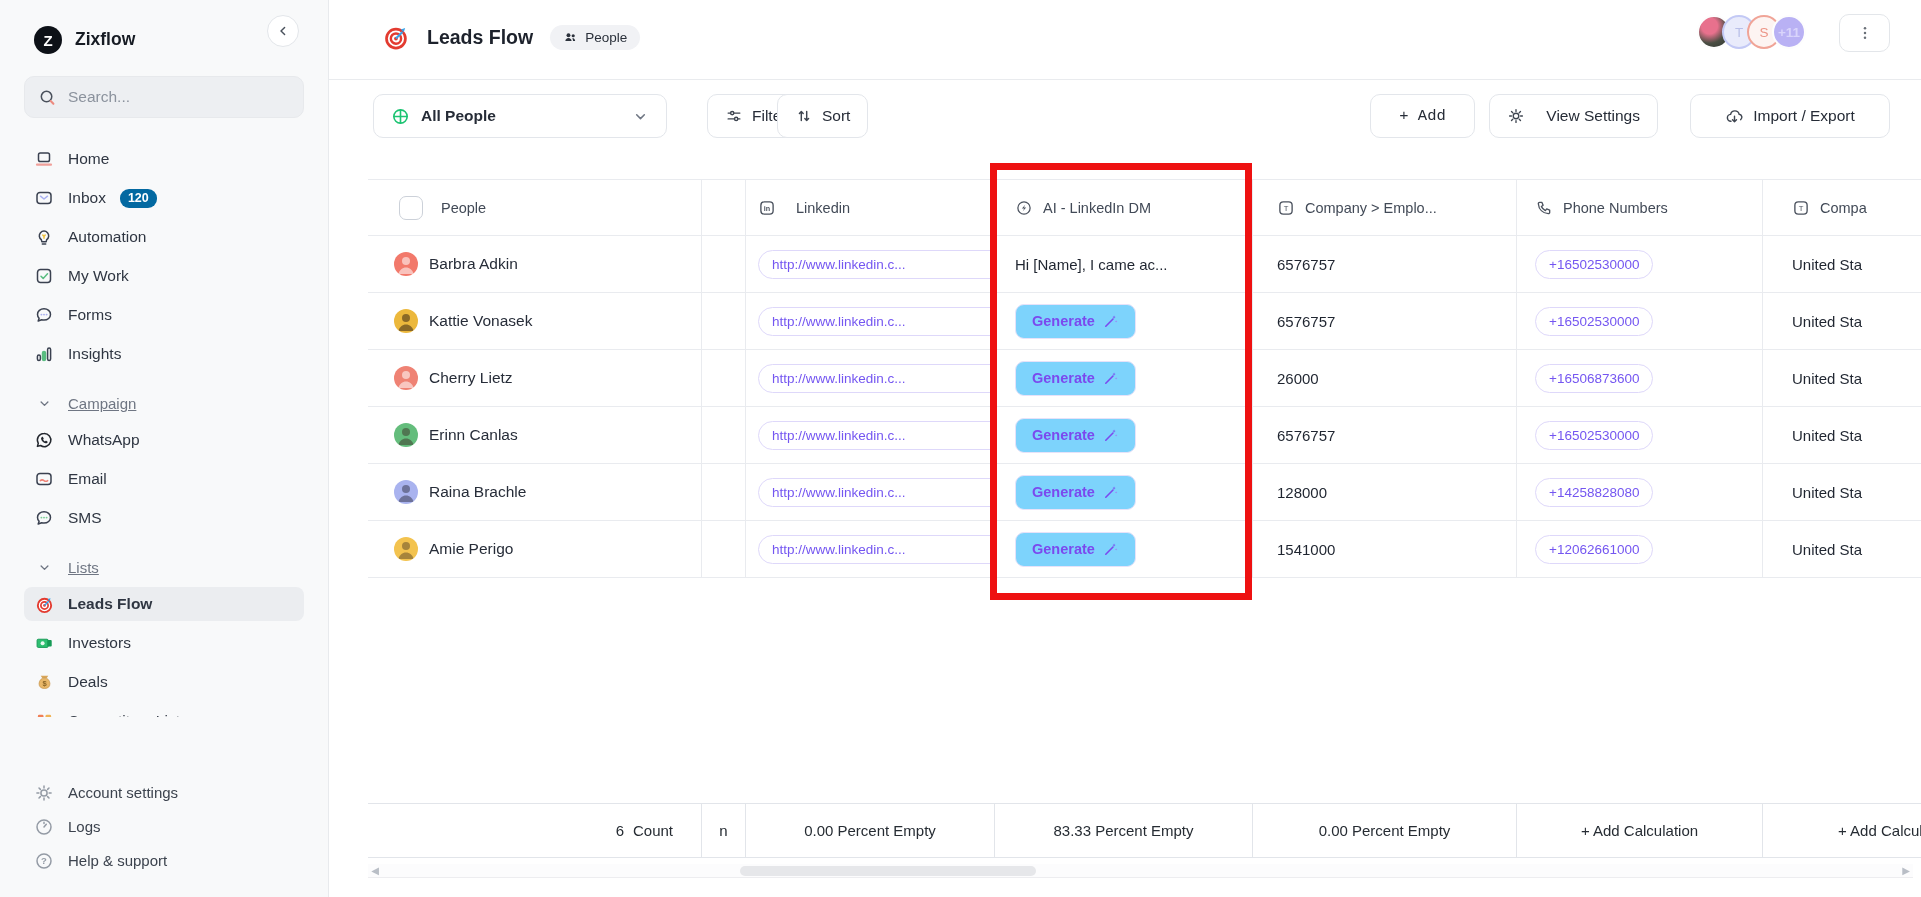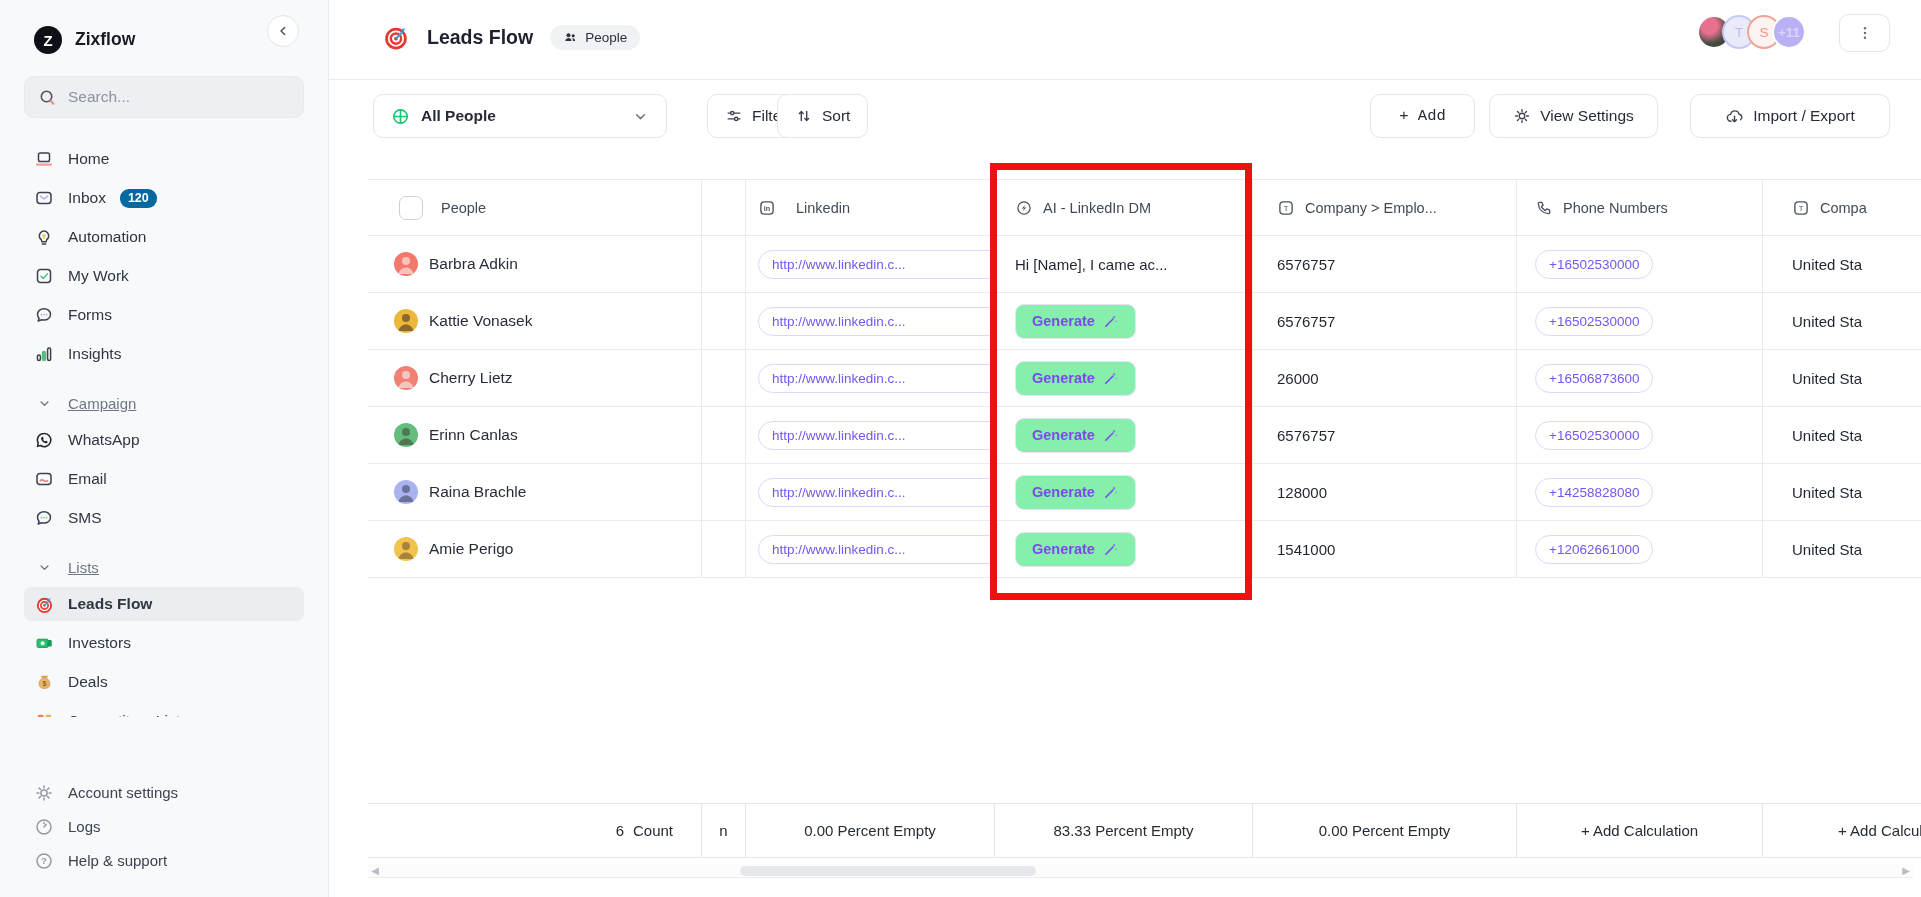--- a/index.html
+++ b/index.html
@@ -38,21 +38,21 @@
   .avatar-s { background:#fdf4f2; border:2px solid #f0a497; color:#ec9486; }
   .avatar-more { background:#b9b1f4; color:#d9d4fb; font-weight:600; }
   .menu-btn { position:absolute; left:1510px; top:14px; width:51px; height:38px; border:1px solid #e3e6ea; border-radius:10px; background:#fff; display:flex; align-items:center; justify-content:center; cursor:pointer; }
 
   .tbtn { position:absolute; top:94px; height:44px; background:#fff; border:1px solid #e3e6eb; border-radius:10px; display:flex; align-items:center; gap:9px; padding:0 17px; font-size:15.5px; color:#262c37; cursor:pointer; white-space:nowrap; }
   .btn-allleads { left:44px; width:294px; gap:11px; font-weight:600; }
   .btn-allleads .chev { margin-left:auto; }
   .btn-filter { left:378px; }
   .btn-sort { left:448px; }
   .btn-add { left:1041px; width:105px; justify-content:center;font-family:Liberation Mono, monospace; }
-  .btn-view { left:1160px; width:169px; justify-content:center; }
+  .btn-view { left:1160px; width:169px; justify-content:space-between; }
   .btn-import { left:1361px; width:200px; justify-content:center; }
 
   
   .table { position:absolute; left:39px; top:179px; width:1553px; }
   .t-row { display:flex; height:57px; border-bottom:1px solid #e9ebef; }
   .t-head { border-top:1px solid #e9ebef; }
   .cell { display:flex; align-items:center; border-right:1px solid #e9ebef; overflow:hidden; height:100%; }
   .c-people { width:334px; padding-left:26px; gap:11px; }
   .c-gap { width:44px; }
   .c-link { width:249px; padding-left:12px; }
@@ -61,21 +61,21 @@
   .c-phone { width:246px; padding-left:18px; }
   .c-comp { width:158px; padding-left:29px; border-right:none; }
   .t-head .cell { gap:10px; font-size:14.5px; color:#424a57; font-weight:500; }
   .t-head .c-people { padding-left:31px; gap:18px; }
   .checkbox { width:24px; height:24px; border:1.5px solid #ccd1d9; border-radius:7px; background:#fff; cursor:pointer; flex:0 0 24px; }
   .row-avatar { width:24px; height:24px; border-radius:50%; overflow:hidden; flex:0 0 24px; position:relative; }
   .person-name { font-size:15.5px; color:#272d39; }
   .pill { border:1px solid #ded8fa; border-radius:15px; padding:6px 13px; font-size:13.5px; color:#7456f1; white-space:nowrap; cursor:pointer; }
   .link-pill { width:250px; overflow:hidden; flex:0 0 auto; }
   .ai-text { font-size:15px; color:#1f2530; white-space:nowrap; }
-  .gen-btn { display:flex; align-items:center; gap:8px; background:#86efac; border:1px solid #e6e2f9; border-radius:9px; height:35px; padding:0 16px; font-size:14.5px; font-weight:600; color:#7b49ee; cursor:pointer; font-family:"Liberation Sans",sans-serif; }
+  .gen-btn { display:flex; align-items:center; gap:8px; background:#7dd3fc; border:1px solid #e6e2f9; border-radius:9px; height:35px; padding:0 16px; font-size:14.5px; font-weight:600; color:#7b49ee; cursor:pointer; font-family:"Liberation Sans",sans-serif; }
   .num-val { font-size:15px; color:#1f2530; }
   .comp-val { font-size:15px; color:#1f2530; white-space:nowrap; }
 
   
   .t-footer { position:absolute; left:39px; top:803px; width:1553px; display:flex; height:55px; }
   .f-cell { border:1px solid #e2e5ea; border-left:none; display:flex; align-items:center; overflow:hidden; background:#fff; font-size:15px; color:#262c33; }
   .f-cell:first-child { border-left:none; }
   .f-people { width:334px; justify-content:flex-end; padding-right:28px; gap:9px; }
   .f-gap { width:44px; justify-content:center; border-left:none; }
   .f-link { width:249px; justify-content:center; }

